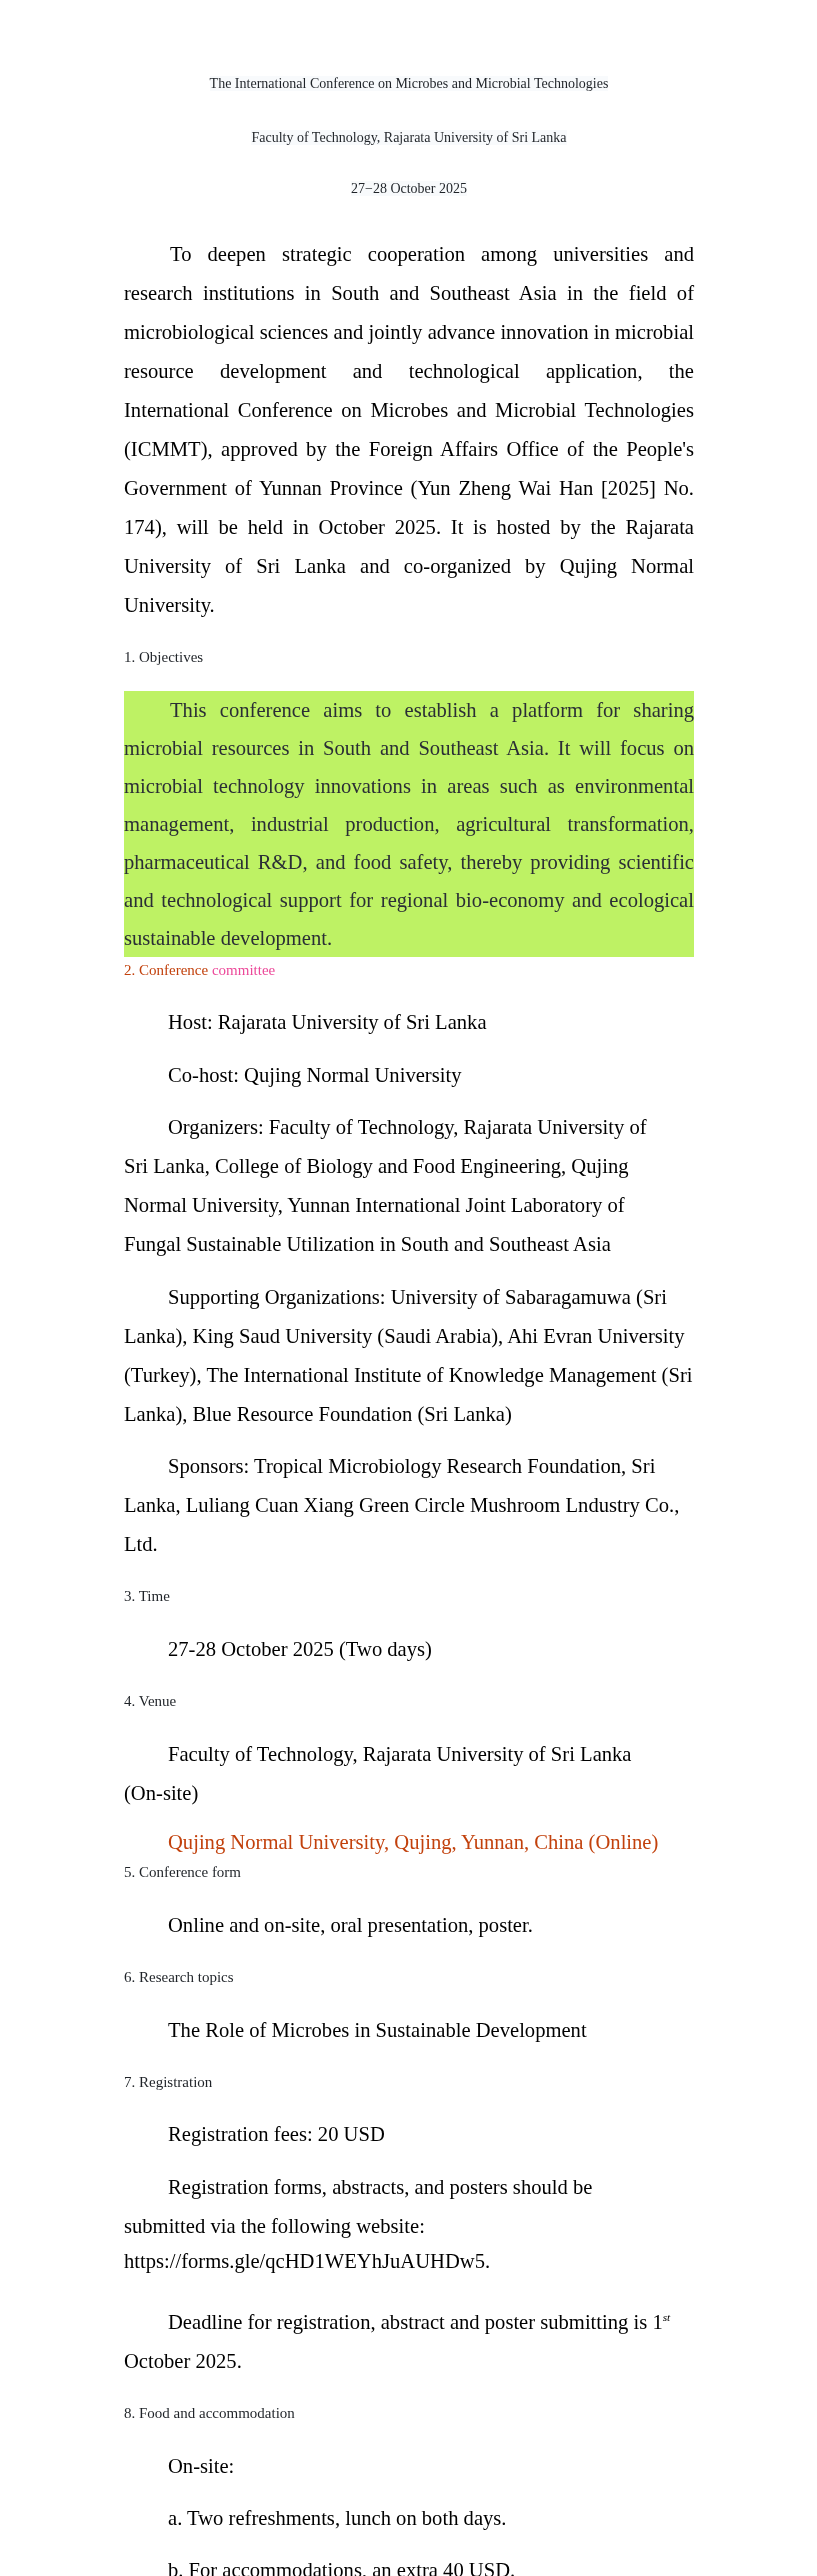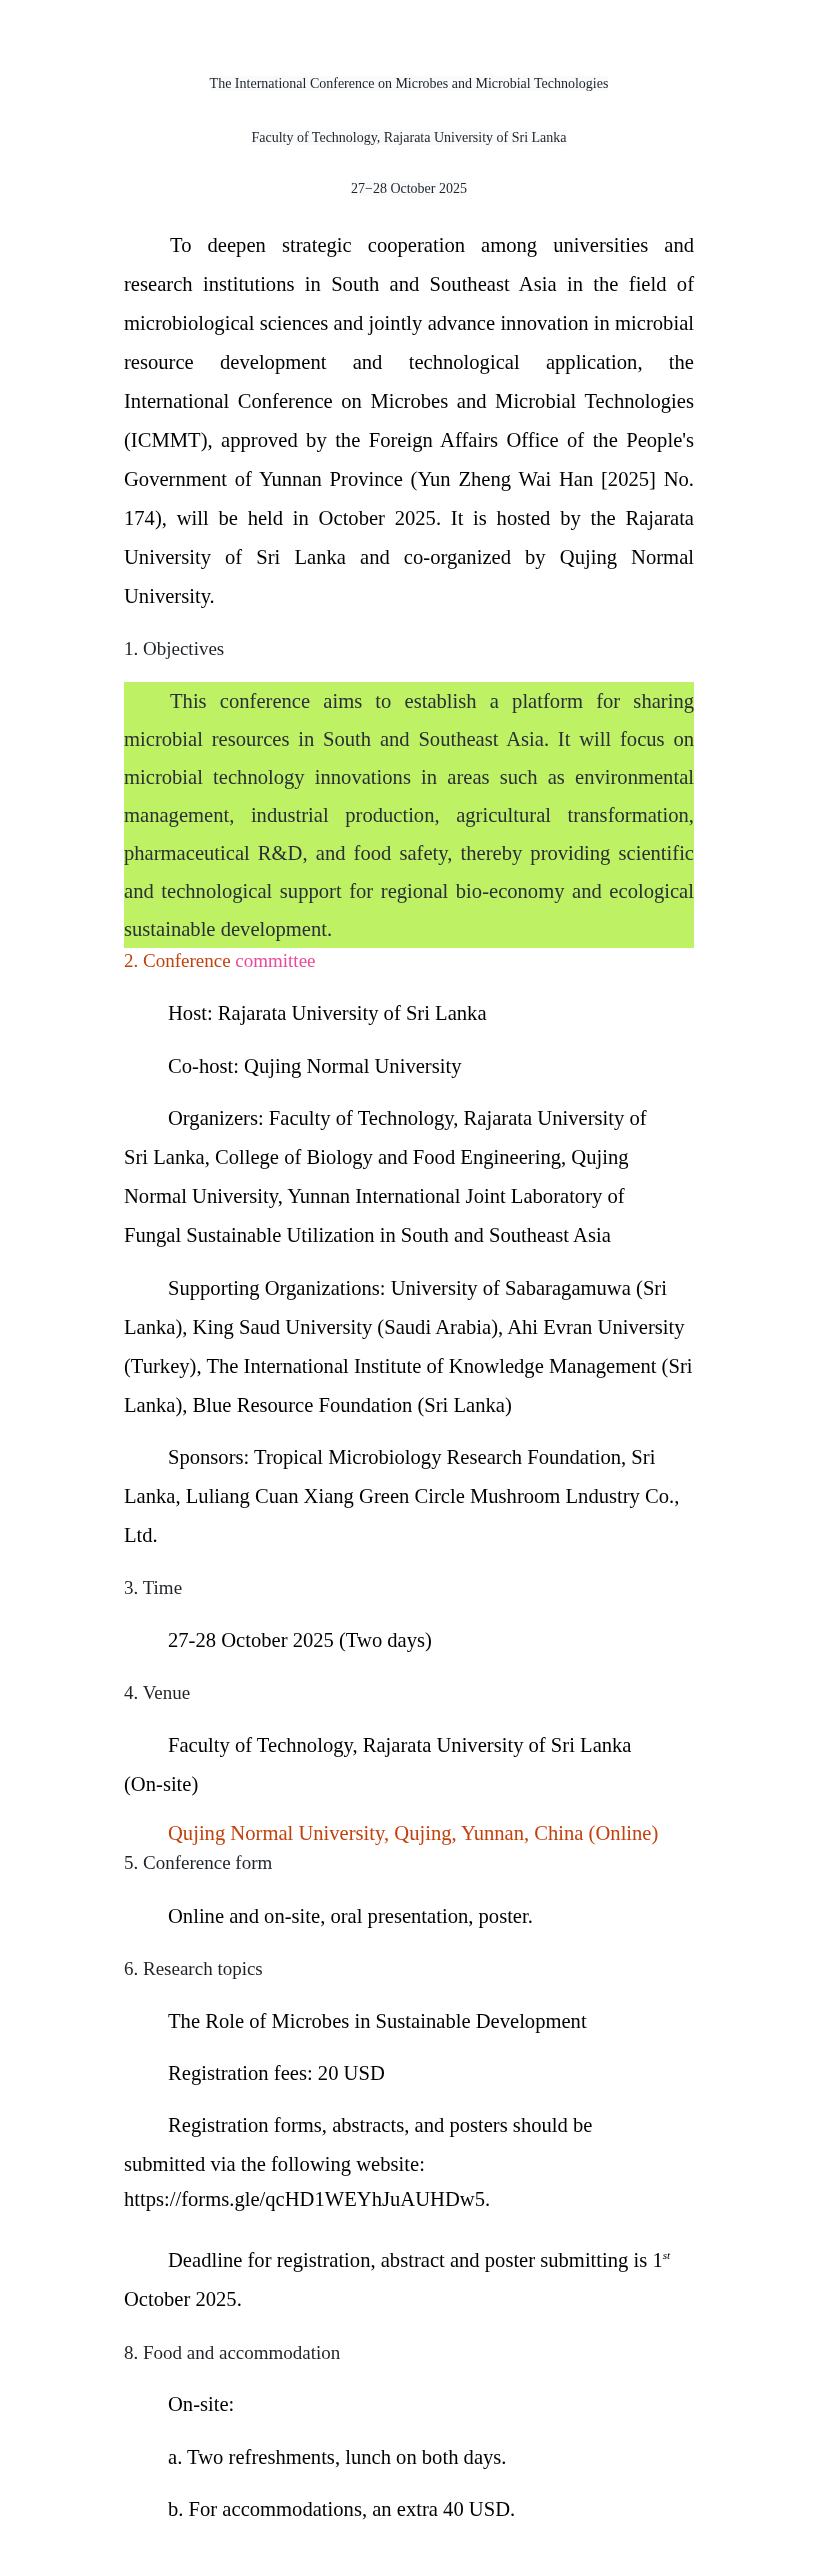--- a/index.html
+++ b/index.html
@@ -6,38 +6,38 @@
   body { width:818px; height:3222px; overflow:hidden; position:relative;
          font-family:"Liberation Serif","DejaVu Serif",serif; color:#000; }
   .page { position:absolute; left:124px; width:570px; top:66px; }
   .p { font-size:20.6px; line-height:39px; margin:0 0 13.4px 0; }
   .center { text-align:center; }
   .title { font-size:14px; line-height:36px; color:#1f2328; }
   .title .hl { background:#f8fafc; }
   .just { text-align:justify; text-indent:46px; }
   .indent { text-indent:44px; }
   .tight { margin-bottom:0; }
-  .h { font-size:19px; line-height:39px; margin:0 0 13.4px 0; color:#1f2328; }
+  .h { font-size:15px; line-height:39px; margin:0 0 13.4px 0; color:#1f2328; }
   .slate { color:#c2410c; }
   .obj { color:#2a2e35; background:#bef264; }
   sup { font-size:11.3px; line-height:0; vertical-align:super;font-style:italic; }
   .black { color:#ec4899; }
 </style>
 </head>
 <body>
 
 <div class="page">
 
   <p class="p center title" style="margin-bottom:17.5px;">
     <span class="hl">The International Conference on Microbes and Microbial Technologies</span>
   </p>
   <p class="p center title" style="margin-bottom:15.5px;">
     <span class="hl">Faculty of Technology, Rajarata University of Sri Lanka</span>
   </p>
-  <p class="p center title" style="margin-bottom:19px;text-align:center;">
+  <p class="p center title" style="margin-bottom:28px;text-align:center;">
     <span class="hl">27−28 October 2025</span>
   </p>
 
   <p class="p just">To deepen strategic cooperation among universities and research institutions in South and Southeast Asia in the field of microbiological sciences and jointly advance innovation in microbial resource development and technological application, the International Conference on Microbes and Microbial Technologies (ICMMT), approved by the Foreign Affairs Office of the People's Government of Yunnan Province (Yun Zheng Wai Han [2025] No. 174), will be held in October 2025. It is hosted by the Rajarata University of Sri Lanka and co-organized by Qujing Normal University.</p>
 
   <p class="h">1. Objectives</p>
   <p class="p just obj tight" style="text-indent:46px; line-height:38px;">This conference aims to establish a platform for sharing microbial resources in South and Southeast Asia. It will focus on microbial technology innovations in areas such as environmental management, industrial production, agricultural transformation, pharmaceutical R&amp;D, and food safety, thereby providing scientific and technological support for regional bio-economy and ecological sustainable development.</p>
 
   <p class="h" style="line-height:26px; margin-bottom:20.6px;">
     <span class="slate">2. Conference</span>
@@ -55,20 +55,21 @@
   <p class="h">4. Venue</p>
   <p class="p indent" style="padding-right:52px;">Faculty of Technology, Rajarata University of Sri Lanka (On-site)</p>
   <p class="p indent slate tight" style="line-height:33px;">Qujing Normal University, Qujing, Yunnan, China (Online)</p>
 
   <p class="h" style="line-height:26px; margin-bottom:21px;">5. Conference form</p>
   <p class="p indent">Online and on-site, oral presentation, poster.</p>
 
   <p class="h">6. Research topics</p>
   <p class="p indent">The Role of Microbes in Sustainable Development</p>
 
+  <p class="h">7. Registration</p>
   <p class="p indent">Registration fees: 20 USD</p>
   <p class="p indent tight" style="padding-right:62px;">Registration forms, abstracts, and posters should be submitted via the following website:</p>
   <p class="p" style="line-height:30px; margin-bottom:27px;">https://forms.gle/qcHD1WEYhJuAUHDw5.</p>
   <p class="p indent" style="padding-right:20.6px;">
     <span>Deadline for registration, abstract and poster submitting is</span>
     <span><span>1</span><sup>st</sup><span> October 2025.</span></span>
   </p>
 
   <p class="h">8. Food and accommodation</p>
   <p class="p indent">On-site:</p>

